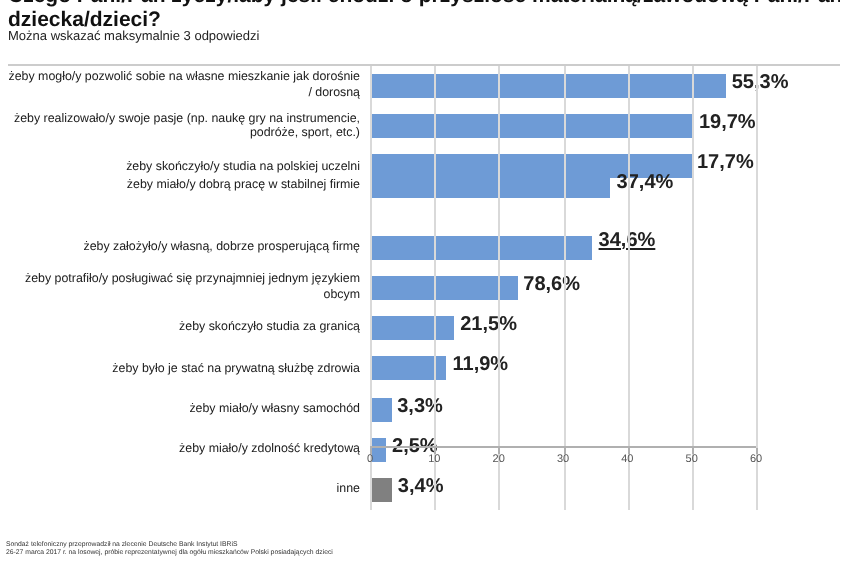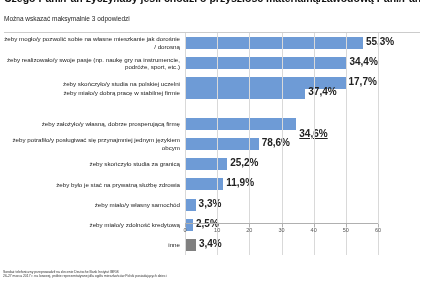--- a/index.html
+++ b/index.html
@@ -135,63 +135,64 @@
     line-height: 4.4px;
     color: #333333;
     white-space: nowrap;
   }
 </style>
 </head>
 <body>
 
 <div id="title-block">
   <div class="title-line">Czego Pani/Pan życzy/łaby jeśli chodzi o przyszłość materialną/zawodową Pani/Pana</div>
+  <div class="title-line">dziecka/dzieci?</div>
 </div>
 <div id="subtitle">Można wskazać maksymalnie 3 odpowiedzi</div>
 
 <div id="chart-area">
   <div id="plot-top-rule"></div>
   <div id="plot-region"></div>
 </div>
 
 <div id="rows-host">
     <div class="bar-row" style="top: 33px; height: 20.1818px;">
       <div class="row-label" style="top: 0px; height: 20.1818px; display: flex; align-items: center; justify-content: flex-end;">żeby mogło/y pozwolić sobie na własne mieszkanie jak dorośnie / dorosną</div>
       <div class="bar" style="width: 177.882px; height: 12px; top: 4.09091px; background: rgb(110, 155, 214);"></div>
       <div class="bar-value" style="left: 365.882px; top: 3.09091px;">55,3%</div>
     </div>
     <div class="bar-row" style="top: 53.1818px; height: 20.1818px;">
       <div class="row-label" style="top: 0px; height: 20.1818px; display: flex; align-items: center; justify-content: flex-end;">żeby realizowało/y swoje pasje (np. naukę gry na instrumencie, podróże, sport, etc.)</div>
       <div class="bar" style="width: 161.477px; height: 12px; top: 4.09091px; background: rgb(110, 155, 214);"></div>
-      <div class="bar-value" style="left: 349.477px; top: 3.09091px;">34,4%</div>
+      <div class="bar-value" style="left: 349.477px; top: 3.09091px;">19,7%</div>
     </div>
     <div class="bar-row" style="top: 73.3636px; height: 20.1818px;">
       <div class="row-label" style="top: 0px; height: 20.1818px; display: flex; align-items: center; justify-content: flex-end;">żeby skończyło/y studia na polskiej uczelni</div>
       <div class="bar" style="width: 160.512px; height: 12px; top: 4.09091px; background: rgb(110, 155, 214);"></div>
       <div class="bar-value" style="left: 348.512px; top: 3.09091px;">17,7%</div>
     </div>
     <div class="bar-row" style="top: 83px; height: 20.1818px;">
       <div class="row-label" style="top: 0px; height: 20.1818px; display: flex; align-items: center; justify-content: flex-end;">żeby miało/y dobrą pracę w stabilnej firmie</div>
       <div class="bar" style="width: 120.303px; height: 12px; top: 4.09091px; background: rgb(110, 155, 214);"></div>
       <div class="bar-value" style="left: 308.303px; top: 3.09091px;">37,4%</div>
     </div>
     <div class="bar-row" style="top: 113.727px; height: 20.1818px;">
       <div class="row-label" style="top: 0px; height: 20.1818px; display: flex; align-items: center; justify-content: flex-end;">żeby założyło/y własną, dobrze prosperującą firmę</div>
       <div class="bar" style="width: 111.297px; height: 12px; top: 4.09091px; background: rgb(110, 155, 214);"></div>
-      <div class="bar-value" style="left: 299.297px; top: 14px; text-decoration: underline;">34,6%</div>
+      <div class="bar-value" style="left: 299.297px; top: 1px; text-decoration: underline;">34,6%</div>
     </div>
     <div class="bar-row" style="top: 133.909px; height: 20.1818px;">
       <div class="row-label" style="top: 0px; height: 20.1818px; display: flex; align-items: center; justify-content: flex-end;">żeby potrafiło/y posługiwać się przynajmniej jednym językiem obcym</div>
       <div class="bar" style="width: 73.6617px; height: 12px; top: 4.09091px; background: rgb(110, 155, 214);"></div>
       <div class="bar-value" style="left: 261.662px; top: 3.09091px;">78,6%</div>
     </div>
     <div class="bar-row" style="top: 154.091px; height: 20.1818px;">
       <div class="row-label" style="top: 0px; height: 20.1818px; display: flex; align-items: center; justify-content: flex-end;">żeby skończyło studia za granicą</div>
       <div class="bar" style="width: 42.1383px; height: 12px; top: 4.09091px; background: rgb(110, 155, 214);"></div>
-      <div class="bar-value" style="left: 230.138px; top: 3.09091px;">25,2%</div>
+      <div class="bar-value" style="left: 230.138px; top: 3.09091px;">21,5%</div>
     </div>
     <div class="bar-row" style="top: 174.273px; height: 20.1818px;">
       <div class="row-label" style="top: 0px; height: 20.1818px; display: flex; align-items: center; justify-content: flex-end;">żeby było je stać na prywatną służbę zdrowia</div>
       <div class="bar" style="width: 38.2783px; height: 12px; top: 4.09091px; background: rgb(110, 155, 214);"></div>
       <div class="bar-value" style="left: 226.278px; top: 3.09091px;">11,9%</div>
     </div>
     <div class="bar-row" style="top: 194.455px; height: 20.1818px;">
       <div class="row-label" style="top: 0px; height: 20.1818px; display: flex; align-items: center; justify-content: flex-end;">żeby miało/y własny samochód</div>
       <div class="bar" style="width: 10.615px; height: 12px; top: 4.09091px; background: rgb(110, 155, 214);"></div>
       <div class="bar-value" style="left: 198.615px; top: 3.09091px;">3,3%</div>

